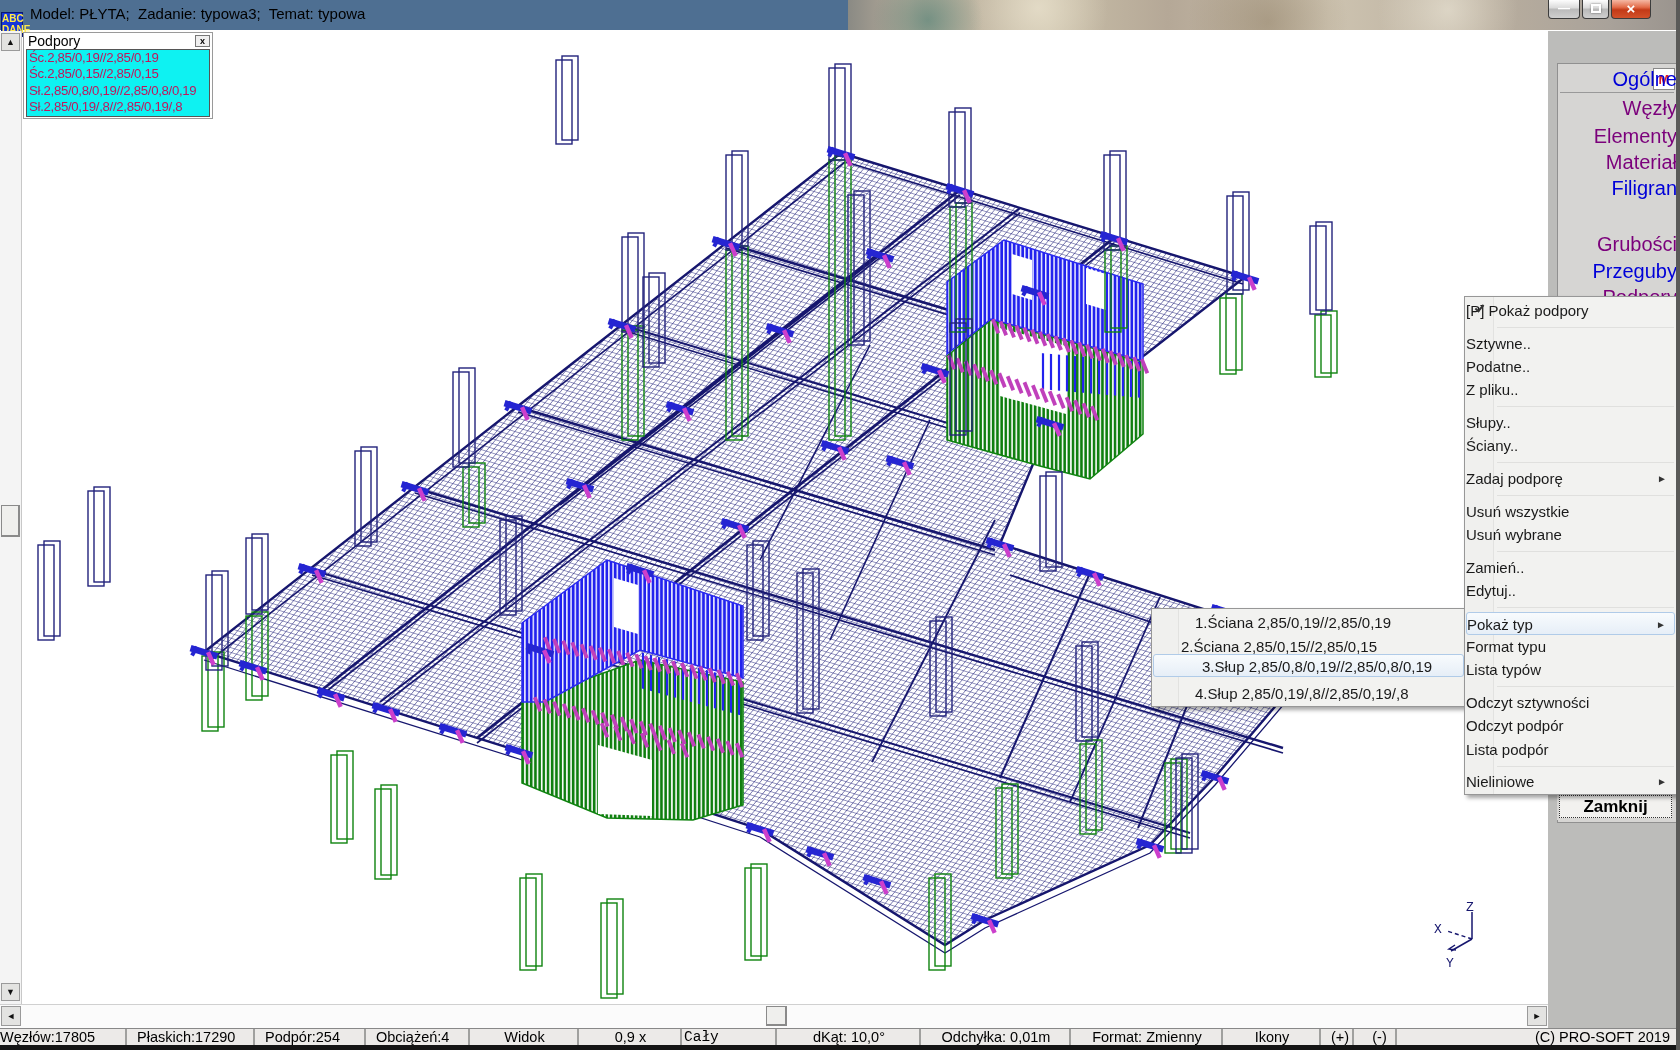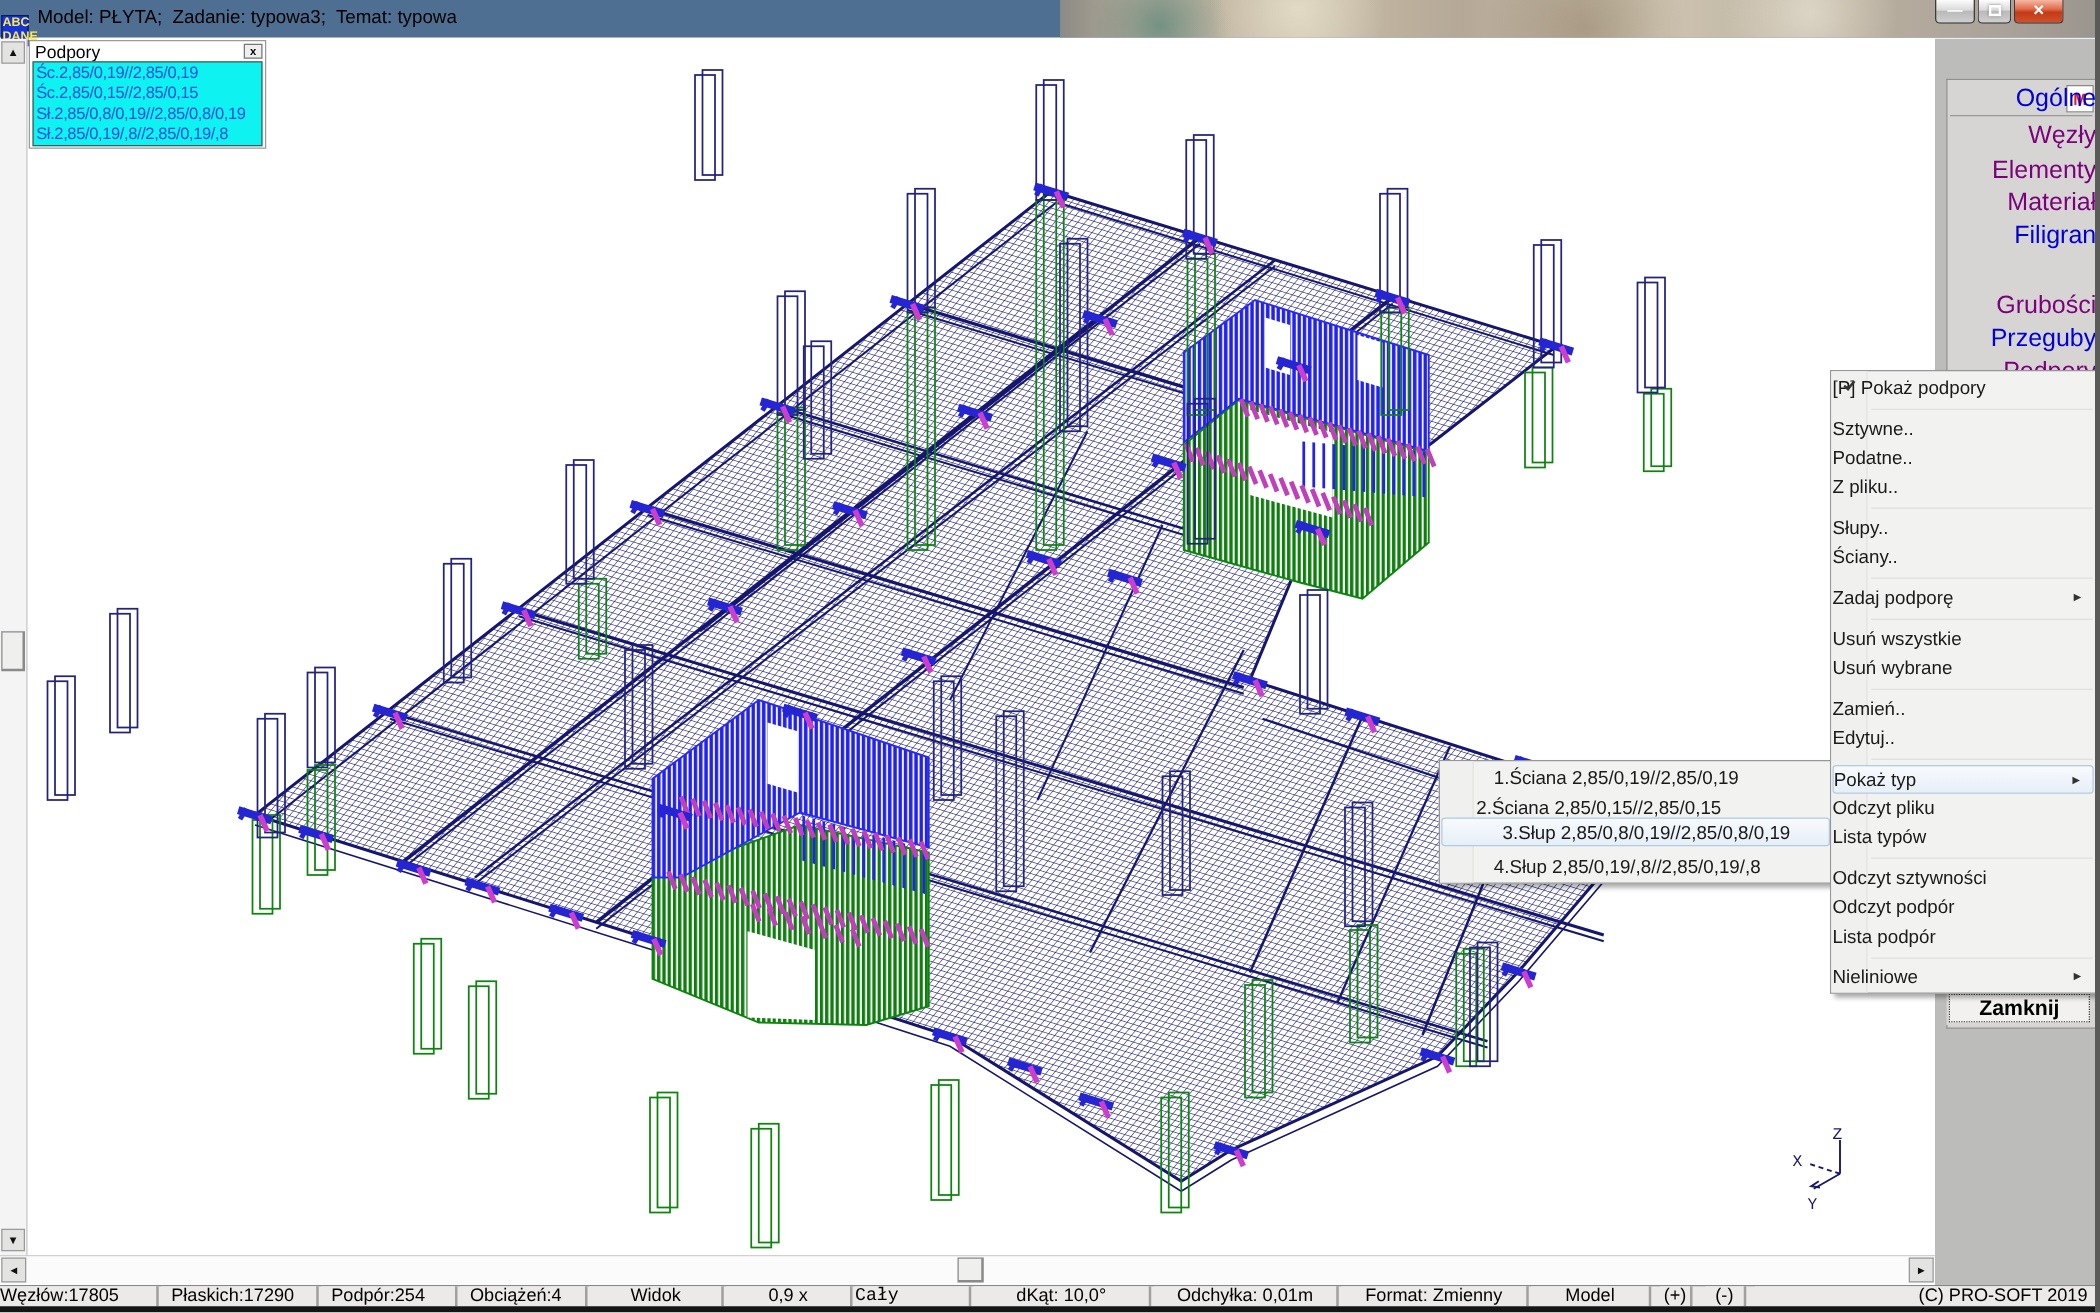--- a/index.html
+++ b/index.html
@@ -32,21 +32,21 @@
 #sep1{position:absolute;left:2px;top:28px;width:114px;border-top:1px solid #999}
 #mbox{position:absolute;right:2px;top:4px;width:22px;height:22px;background:#fff;border:1px solid #888;color:#e02020;font-weight:bold;font-size:13px;text-align:center;line-height:21px}
 #zamknij{position:absolute;left:1559px;top:795px;width:113px;height:23px;background:#f2f1ef;border:1px dotted #333;outline:2px solid #d8d7d5;
  font-size:17px;font-weight:bold;text-align:center;line-height:21px;color:#000}
 #rborder{position:absolute;left:1676px;top:0px;width:4px;height:1050px;background:#5a5a58}
 
 #legend{position:absolute;left:23px;top:32px;width:190px;height:87px;background:#fff;border:1px solid #9a9a9a}
 #legend .ttl{position:absolute;left:4px;top:0px;font-size:14px;color:#000}
 #legend .cls{position:absolute;right:2px;top:2px;width:15px;height:12px;border:1px solid #777;background:#efefef;font-size:9px;line-height:10px;text-align:center;font-weight:bold}
 #legend .list{position:absolute;left:2px;top:16px;width:184px;height:68px;background:#0ef2f2;border:1px solid #555;
- font-size:13.2px;line-height:16.4px;color:#1d4ed8;padding-left:2px;letter-spacing:-0.3px;white-space:nowrap;overflow:hidden}
+ font-size:13.2px;line-height:16.4px;color:#be185d;padding-left:2px;letter-spacing:-0.3px;white-space:nowrap;overflow:hidden}
 
 .menu{position:absolute;background:#f2f2f0;border:1px solid #979797;box-shadow:3px 3px 4px rgba(0,0,0,.35)}
 .menu .gutter{position:absolute;left:0;top:0;bottom:0;width:29px;background:#f0f0ee;border-right:1px solid #e2e2e0}
 .mitem{position:absolute;left:1px;right:1px;height:23.4px;font-size:15px;line-height:23.4px;color:#1a1a1a;white-space:nowrap}
 .mitem.hl{background:linear-gradient(#f8fbfd,#e6eef7);border:1px solid #b0cbe8;border-radius:3px}
 .msep{position:absolute;left:32px;right:2px;border-top:1px solid #e0e0de}
 .chk{position:absolute;left:9px;top:6px;width:9px;height:5px;border-left:2.5px solid #333;border-bottom:2.5px solid #333;transform:rotate(-50deg)}
 .arr{position:absolute;right:8px;top:0;font-size:10px;color:#333}
 
 #statusbar{position:absolute;left:0;top:1028px;width:1680px;height:17px;background:#eceae8;border-top:1px solid #888}
@@ -476,39 +476,39 @@
       <div class="msep" style="top:165.4px"></div>
       <div class="mitem" style="top:170.0px"><span class="mtxt">Zadaj podporę</span><span class="arr">►</span></div>
       <div class="msep" style="top:198.0px"></div>
       <div class="mitem" style="top:202.6px"><span class="mtxt">Usuń wszystkie</span></div>
       <div class="mitem" style="top:226.0px"><span class="mtxt">Usuń wybrane</span></div>
       <div class="msep" style="top:254.0px"></div>
       <div class="mitem" style="top:258.6px"><span class="mtxt">Zamień..</span></div>
       <div class="mitem" style="top:282.0px"><span class="mtxt">Edytuj..</span></div>
       <div class="msep" style="top:310.0px"></div>
       <div class="mitem hl" style="top:314.6px"><span class="mtxt">Pokaż typ</span><span class="arr">►</span></div>
-      <div class="mitem" style="top:338.0px"><span class="mtxt">Odczyt pliku</span></div>
+      <div class="mitem" style="top:338.0px"><span class="mtxt">Format typu</span></div>
       <div class="mitem" style="top:361.4px"><span class="mtxt">Lista typów</span></div>
       <div class="msep" style="top:389.4px"></div>
       <div class="mitem" style="top:394.0px"><span class="mtxt">Odczyt sztywności</span></div>
       <div class="mitem" style="top:417.4px"><span class="mtxt">Odczyt podpór</span></div>
       <div class="mitem" style="top:440.8px"><span class="mtxt">Lista podpór</span></div>
       <div class="msep" style="top:468.8px"></div>
       <div class="mitem" style="top:473.4px"><span class="mtxt">Nieliniowe</span><span class="arr">►</span></div>
     </div>
 <div id="statusbar">
       <div class="seg" style="left:0px;width:127px;text-align:left;padding-left:0">Węzłów:17805</div>
       <div class="seg" style="left:129px;width:126px;text-align:left;padding-left:8px">Płaskich:17290</div>
       <div class="seg" style="left:257px;width:109px;text-align:left;padding-left:8px">Podpór:254</div>
       <div class="seg" style="left:368px;width:102px;text-align:left;padding-left:8px">Obciążeń:4</div>
       <div class="seg" style="left:472px;width:107px;text-align:center;">Widok</div>
       <div class="seg" style="left:581px;width:101px;text-align:center;">0,9 x</div>
       <div class="seg" style="left:684px;width:93px;font-family:Liberation Mono, monospace;">Cały</div>
       <div class="seg" style="left:779px;width:142px;text-align:center;">dKąt: 10,0°</div>
       <div class="seg" style="left:923px;width:148px;text-align:center;">Odchyłka: 0,01m</div>
       <div class="seg" style="left:1073px;width:150px;text-align:center;">Format: Zmienny</div>
-      <div class="seg" style="left:1225px;width:96px;text-align:center;">Model</div>
+      <div class="seg" style="left:1225px;width:96px;text-align:center;">Ikony</div>
       <div class="seg" style="left:1328px;width:26px;text-align:center;">(+)</div>
       <div class="seg" style="left:1364px;width:33px;text-align:center;">(-)</div>
       <div class="seg" style="left:1404px;width:274px;text-align:right;padding-right:6px">(C) PRO-SOFT 2019</div>
     </div>
 <div id="blackstrip"></div>
 <div id="rborder"></div>
 </div>
 </body></html>

